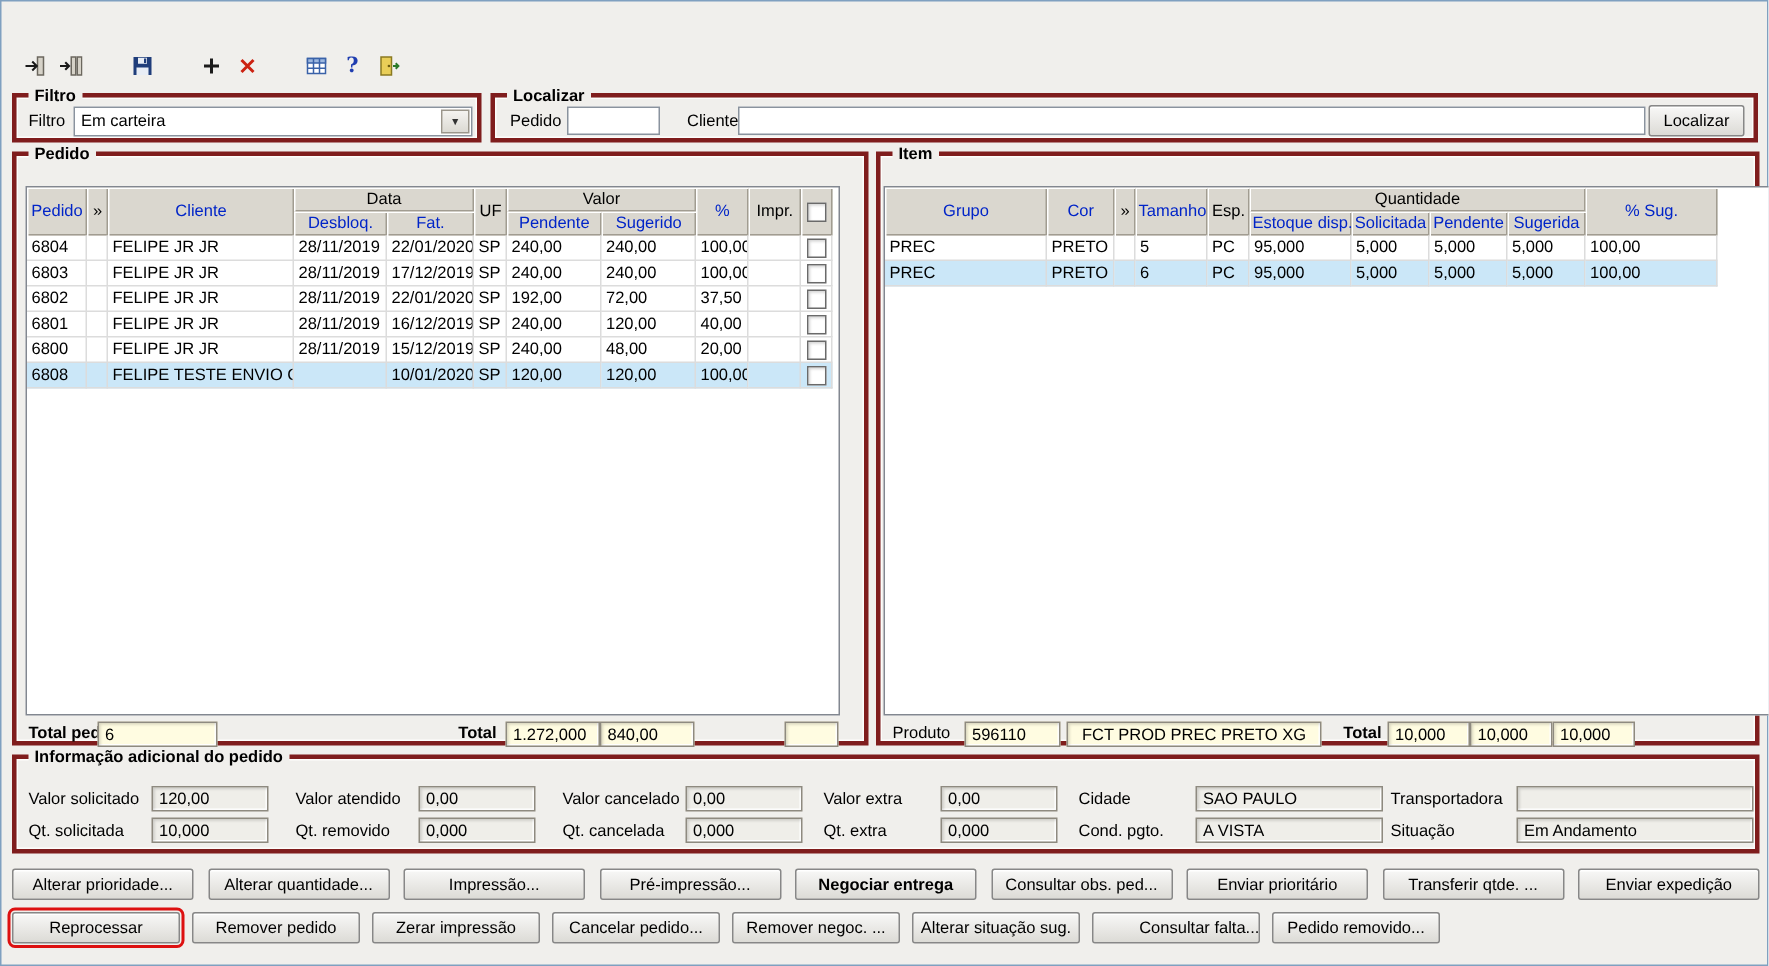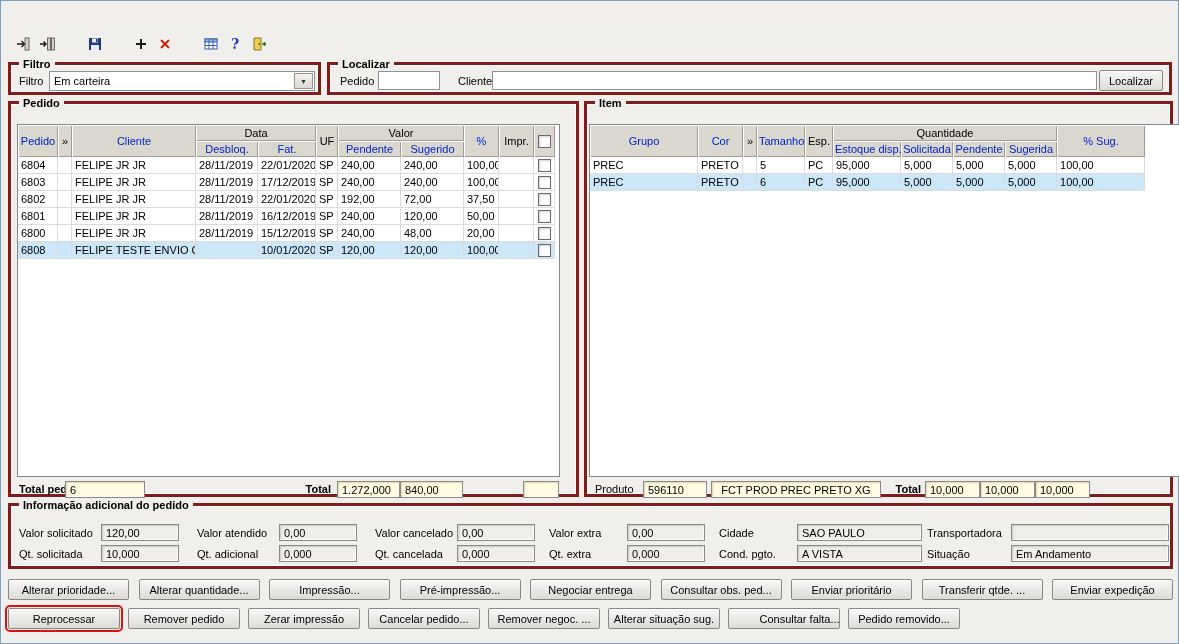--- a/index.html
+++ b/index.html
@@ -218,21 +218,21 @@
           </tr>
           <tr>
             <td class="num">6801</td>
             <td></td>
             <td>FELIPE JR JR</td>
             <td>28/11/2019</td>
             <td>16/12/2019</td>
             <td>SP</td>
             <td class="num">240,00</td>
             <td class="num">120,00</td>
-            <td class="num">50,00</td>
+            <td class="num">40,00</td>
             <td></td>
             <td class="c"><span class="checkbox"></span></td>
           </tr>
           <tr>
             <td class="num">6800</td>
             <td></td>
             <td>FELIPE JR JR</td>
             <td>28/11/2019</td>
             <td>15/12/2019</td>
             <td>SP</td>
@@ -339,21 +339,21 @@
   <div class="group" style="left:7px;top:502px;width:1165px;height:66px;">
     <span class="legend">Informação adicional do pedido</span>
 
     <span class="lbl" style="left:8px;top:19px;">Valor solicitado</span>
     <span class="sfield num" style="left:90px;top:18px;width:78px;">120,00</span>
     <span class="lbl" style="left:8px;top:40px;">Qt. solicitada</span>
     <span class="sfield num" style="left:90px;top:39px;width:78px;">10,000</span>
 
     <span class="lbl" style="left:186px;top:19px;">Valor atendido</span>
     <span class="sfield num" style="left:268px;top:18px;width:78px;">0,00</span>
-    <span class="lbl" style="left:186px;top:40px;">Qt. adicional</span>
+    <span class="lbl" style="left:186px;top:40px;">Qt. removido</span>
     <span class="sfield num" style="left:268px;top:39px;width:78px;">0,000</span>
 
     <span class="lbl" style="left:364px;top:19px;">Valor cancelado</span>
     <span class="sfield num" style="left:446px;top:18px;width:78px;">0,00</span>
     <span class="lbl" style="left:364px;top:40px;">Qt. cancelada</span>
     <span class="sfield num" style="left:446px;top:39px;width:78px;">0,000</span>
 
     <span class="lbl" style="left:538px;top:19px;">Valor extra</span>
     <span class="sfield num" style="left:616px;top:18px;width:78px;">0,00</span>
     <span class="lbl" style="left:538px;top:40px;">Qt. extra</span>
@@ -368,21 +368,21 @@
     <span class="sfield" style="left:1000px;top:18px;width:158px;"></span>
     <span class="lbl" style="left:916px;top:40px;">Situação</span>
     <span class="sfield" style="left:1000px;top:39px;width:158px;">Em Andamento</span>
   </div>
 
   <div class="btnrow" style="left:7px;top:578px;width:1165px;justify-content:space-between;">
     <button class="btn" style="width:121px;">Alterar prioridade...</button>
     <button class="btn" style="width:121px;">Alterar quantidade...</button>
     <button class="btn" style="width:121px;">Impressão...</button>
     <button class="btn" style="width:121px;">Pré-impressão...</button>
-    <button class="btn" style="width:121px;">Negociar entrega</button>
+    <button class="btn" style="width:121px;font-weight:bold;">Negociar entrega</button>
     <button class="btn" style="width:121px;">Consultar obs. ped...</button>
     <button class="btn" style="width:121px;">Enviar prioritário</button>
     <button class="btn" style="width:121px;">Transferir qtde. ...</button>
     <button class="btn" style="width:121px;">Enviar expedição</button>
   </div>
 
   <div class="btnrow" style="left:7px;top:607px;width:1165px;gap:8px;">
     <button class="btn red-outline" style="width:112px;">Reprocessar</button>
     <button class="btn" style="width:112px;">Remover pedido</button>
     <button class="btn" style="width:112px;">Zerar impressão</button>

